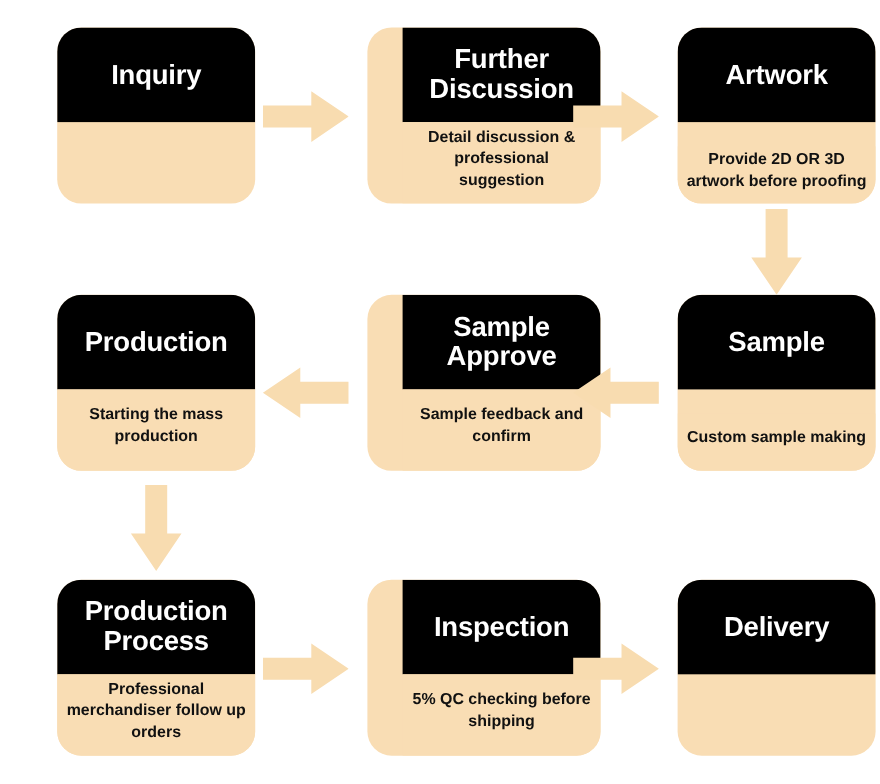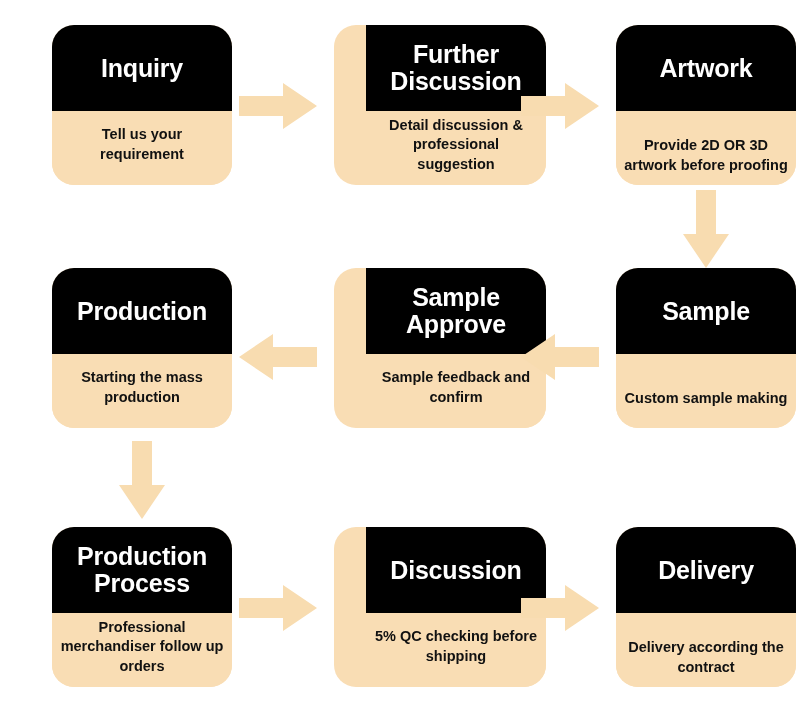--- a/index.html
+++ b/index.html
@@ -93,21 +93,20 @@
   .arrow-c3-down { left: 654px; top: 190px; }
   .arrow-c1-down { left: 90px; top: 441px; }
 </style>
 </head>
 <body>
 
 <div id="flow-root">
 
   <div class="node col-1 row-1">
     <div class="node-head">Inquiry</div>
-    <div class="node-body">Tell us your requirement</div>
   </div>
 
   <div class="arrow arrow-h arrow-r1a">
     <svg width="78" height="56" viewBox="0 0 78 56" aria-hidden="true">
       <polygon points="0,18 44,18 44,5 78,28 44,51 44,38 0,38" fill="#F8DCB0"></polygon>
     </svg>
   </div>
 
   <div class="node col-2 row-1">
     <div class="node-head two-line">Further Discussion</div>
@@ -169,28 +168,27 @@
     <div class="node-body">Professional merchandiser follow up orders</div>
   </div>
 
   <div class="arrow arrow-h arrow-r3a">
     <svg width="78" height="56" viewBox="0 0 78 56" aria-hidden="true">
       <polygon points="0,18 44,18 44,5 78,28 44,51 44,38 0,38" fill="#F8DCB0"></polygon>
     </svg>
   </div>
 
   <div class="node col-2 row-3">
-    <div class="node-head">Discussion</div>
+    <div class="node-head">Inspection</div>
     <div class="node-body">5% QC checking before shipping</div>
   </div>
 
   <div class="arrow arrow-h arrow-r3b">
     <svg width="78" height="56" viewBox="0 0 78 56" aria-hidden="true">
       <polygon points="0,18 44,18 44,5 78,28 44,51 44,38 0,38" fill="#F8DCB0"></polygon>
     </svg>
   </div>
 
   <div class="node col-3 row-3">
     <div class="node-head">Delivery</div>
-    <div class="node-body">Delivery according the contract</div>
   </div>
 
 </div>
 
 </body></html>

